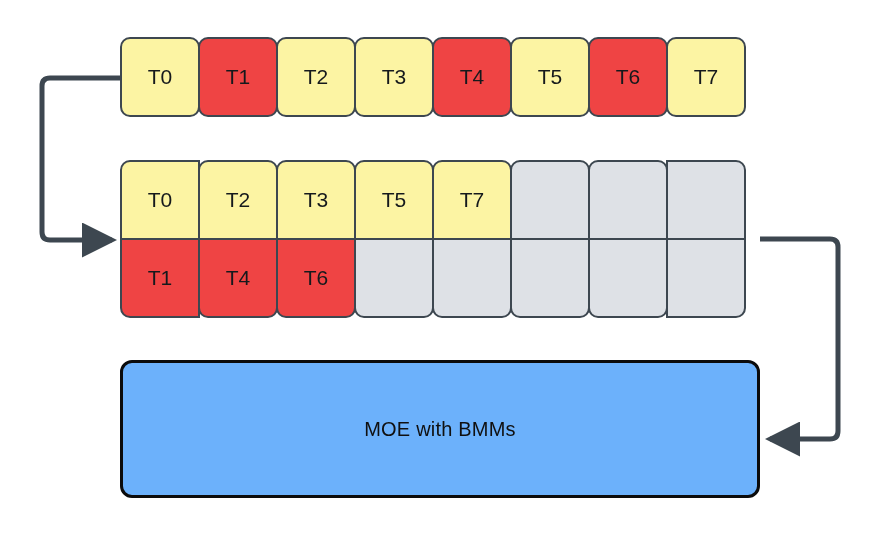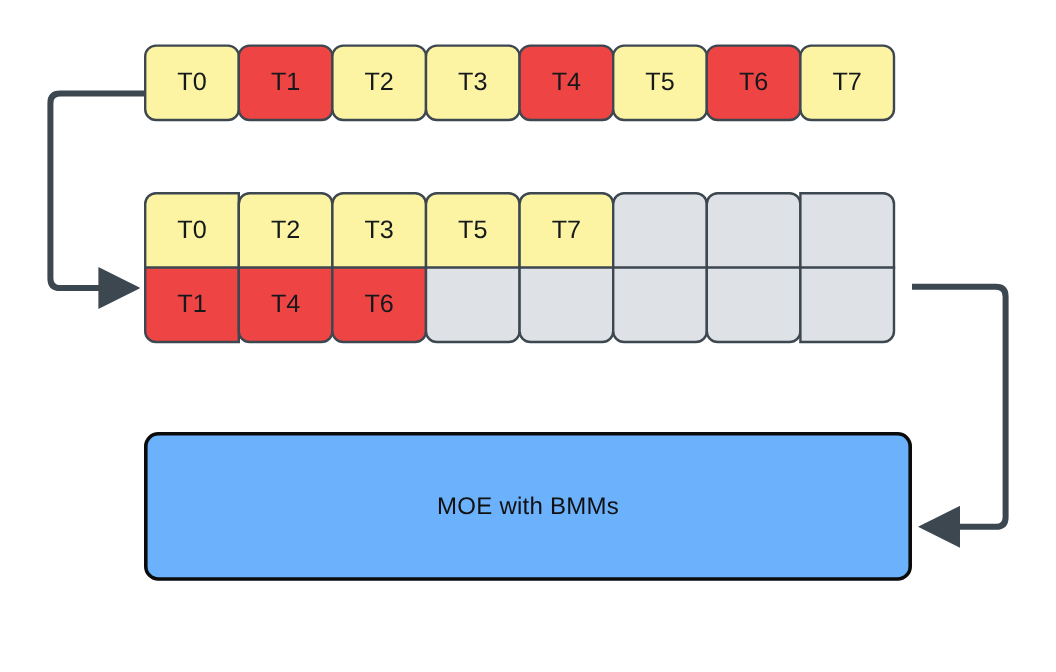--- a/index.html
+++ b/index.html
@@ -28,21 +28,21 @@
     pointer-events: none;
   }
   
   .token-row {
     position: absolute;
     display: flex;
     align-items: stretch;
   }
   .token-cell {
     width: 80px;
-    height: 64px;
+    height: 80px;
     box-sizing: border-box;
     border: 2px solid #3d4750;
     border-radius: 10px;
     display: flex;
     align-items: center;
     justify-content: center;
     font-size: 21px;
     color: #15191c;
     font-family: "Liberation Sans", sans-serif;
     margin-right: -2px;
@@ -70,21 +70,21 @@
   #grouped-block .grid-row-bottom .token-cell:first-child { border-radius: 0 0 0 10px; }
   #grouped-block .grid-row-bottom .token-cell:last-child  { border-radius: 0 0 10px 0; }
   #grouped-block .grid-row-bottom { margin-top: -2px; }
 
   
   #moe-box {
     position: absolute;
     left: 120px;
     top: 360px;
     width: 640px;
-    height: 124px;
+    height: 138px;
     box-sizing: border-box;
     background: #6cb1fb;
     border: 3px solid #0b0b0b;
     border-radius: 12px;
     display: flex;
     align-items: center;
     justify-content: center;
   }
   #moe-label {
     font-size: 20px;

